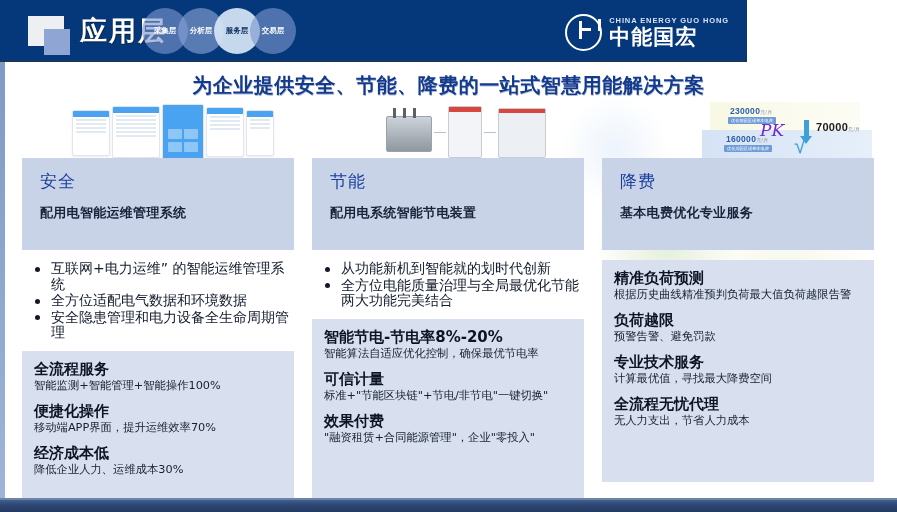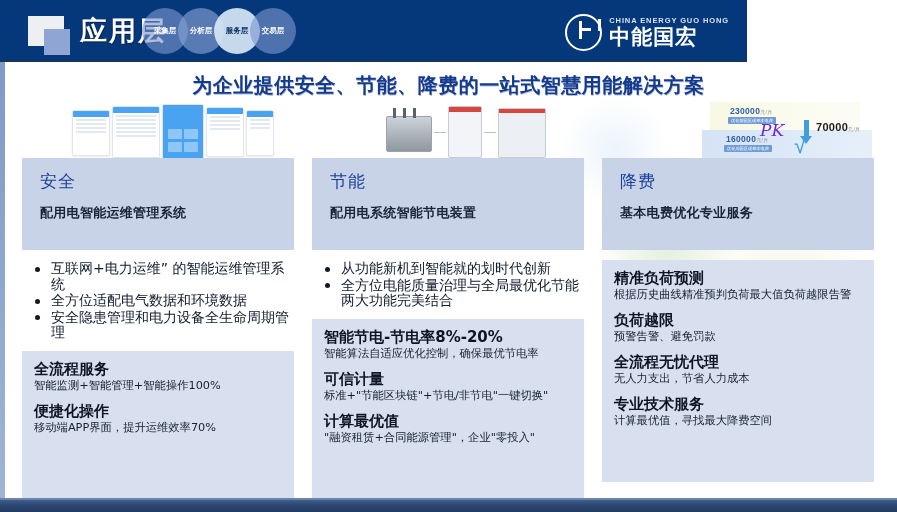--- a/index.html
+++ b/index.html
@@ -290,20 +290,24 @@
 
       <div class="panel">
         <div class="feat">
           <div class="ft">全流程服务</div>
           <div class="fd">智能监测+智能管理+智能操作100%</div>
         </div>
         <div class="feat">
           <div class="ft">便捷化操作</div>
           <div class="fd">移动端APP界面，提升运维效率70%</div>
         </div>
+        <div class="feat">
+          <div class="ft">经济成本低</div>
+          <div class="fd">降低企业人力、运维成本30%</div>
+        </div>
       </div>
     </div>
 
     <div class="col c2">
       <div class="hero">
         <div class="equip">
           <div class="eq trans"></div>
           <div class="eq-dash" style="left:48px;"></div>
           <div class="eq cab1"></div>
           <div class="eq-dash" style="left:98px;"></div>
@@ -324,21 +328,21 @@
       <div class="panel">
         <div class="feat">
           <div class="ft">智能节电-节电率8%-20%</div>
           <div class="fd">智能算法自适应优化控制，确保最优节电率</div>
         </div>
         <div class="feat">
           <div class="ft">可信计量</div>
           <div class="fd">标准+"节能区块链"+节电/非节电"一键切换"</div>
         </div>
         <div class="feat">
-          <div class="ft">计算最优值</div>
+          <div class="ft">效果付费</div>
           <div class="fd">"融资租赁+合同能源管理"，企业"零投入"</div>
         </div>
       </div>
     </div>
 
     <div class="col c3">
       <div class="hero">
         <div class="pk">
           <div class="band-top"></div>
           <div class="band-bot"></div>
@@ -362,26 +366,26 @@
       <div class="panel">
         <div class="feat">
           <div class="ft">精准负荷预测</div>
           <div class="fd">根据历史曲线精准预判负荷最大值负荷越限告警</div>
         </div>
         <div class="feat">
           <div class="ft">负荷越限</div>
           <div class="fd">预警告警、避免罚款</div>
         </div>
         <div class="feat">
+          <div class="ft">专业技术服务</div>
+          <div class="fd">计算最优值，寻找最大降费空间</div>
+        </div>
+        <div class="feat">
           <div class="ft">全流程无忧代理</div>
           <div class="fd">无人力支出，节省人力成本</div>
         </div>
-        <div class="feat">
-          <div class="ft">专业技术服务</div>
-          <div class="fd">计算最优值，寻找最大降费空间</div>
-        </div>
       </div>
     </div>
 
   </div>
 
   <div class="frame-bottom"></div>
 </div>
 
 </body></html>

